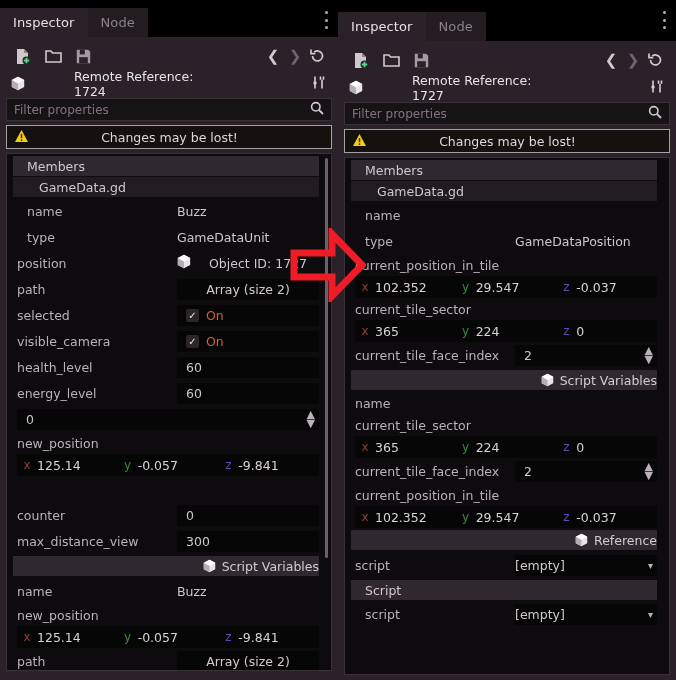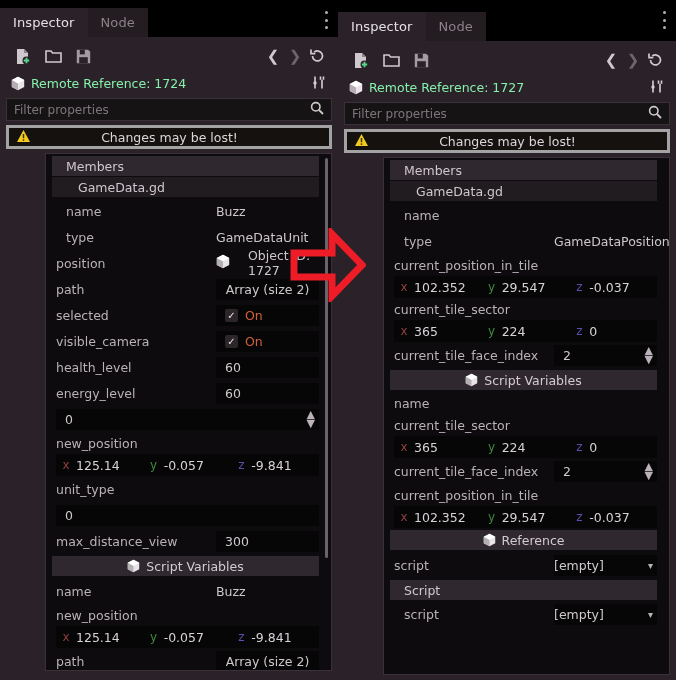--- a/index.html
+++ b/index.html
@@ -82,59 +82,59 @@
     font-size: 15px;
     color: #cfc9cd;
   }
   .nav-ic.dim { color: #6d666c; }
 
   .refrow {
     height: 25px;
     display: flex;
     align-items: center;
     padding: 0 5px;
-    color: #86efac;
+    color: #e5e5e5;
     font-size: 12.5px;
+    gap: 43px;
   }
   .refrow .boxic { margin-right: 6px; display:flex; }
   .refrow .spacer { flex: 1; }
 
   .filter {
     height: 23px;
     background: #161315;
     border: 1px solid #3a3138;
     display: flex;
     align-items: center;
     padding: 0 7px;
     margin: 2px 0 4px 0;
   }
   .filter .ph { color: #7e767c; font-size: 12px; flex: 1; }
 
   .warnbar {
     height: 24px;
     background: #14110f;
-    border: 3px solid #a3a3a3;
+    border: 1px solid #a3a3a3;
     display: flex;
     align-items: center;
     padding: 0 7px;
     position: relative;
   }
   .warnbar .wtext {
     flex: 1; text-align: center; color: #ddd7dc; font-size: 12.5px;
     margin-left: -14px;
   }
 
   
   .proplist {
     position: relative;
     margin-top: 4px;
     background: #0d0b0d;
     border: 1px solid #3a3138;
     overflow: hidden;
-    margin-left: 39px;
   }
   .panel-left  .proplist { height: 518px; }
   .panel-right .proplist { height: 518px; }
 
   .scrollbar {
     position: absolute;
     right: 3px;
     width: 3px;
     background: #6a626a;
     border-radius: 2px;
@@ -164,21 +164,21 @@
     display: flex; align-items: center;
     padding-left: 14px;
     color: #cfc8ce; font-size: 12.5px;
     margin: 2px 12px 1px 6px;
   }
   .cat.sub { background: #211c20; padding-left: 26px; margin-top: 0; }
 
   .section {
     height: 20px;
     background: #2f282e;
-    display: flex; align-items: center; justify-content: center;
+    display: flex; align-items: center; justify-content: flex-end;
     color: #d2ccd1; font-size: 12.5px;
     margin: 2px 12px 2px 6px;
   }
   .section .boxic { margin-right: 6px; display: flex; }
 
   
   .field {
     background: #070607;
     height: 21px;
     display: flex;
@@ -406,24 +406,24 @@
           <span class="ax y">y</span>
           <span class="vv">-0.057</span>
         </span>
         <span class="vec-part">
           <span class="ax z">z</span>
           <span class="vv">-9.841</span>
         </span>
       </div>
 
       <div class="row">
-        <span class="lbl">unit_type</span>
-      </div>
-
-      <div class="row">
+      </div>
+
+      <div class="row">
+        <span class="lbl">counter</span>
         <span class="field">0</span>
       </div>
 
       <div class="row">
         <span class="lbl">max_distance_view</span>
         <span class="field">300</span>
       </div>
 
       <div class="section">
         <span class="boxic">

